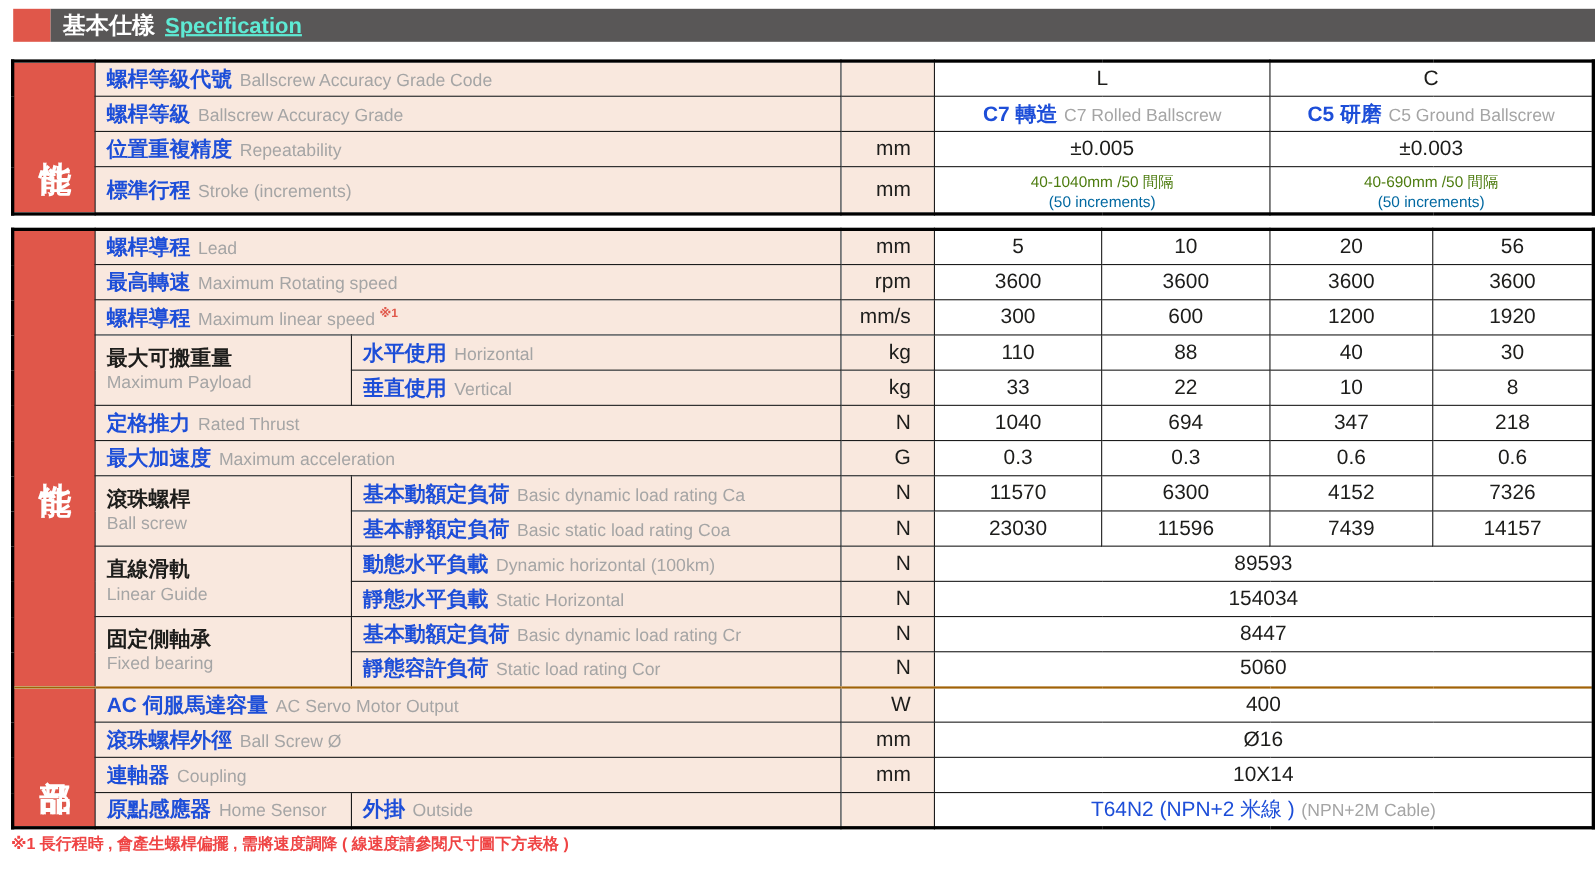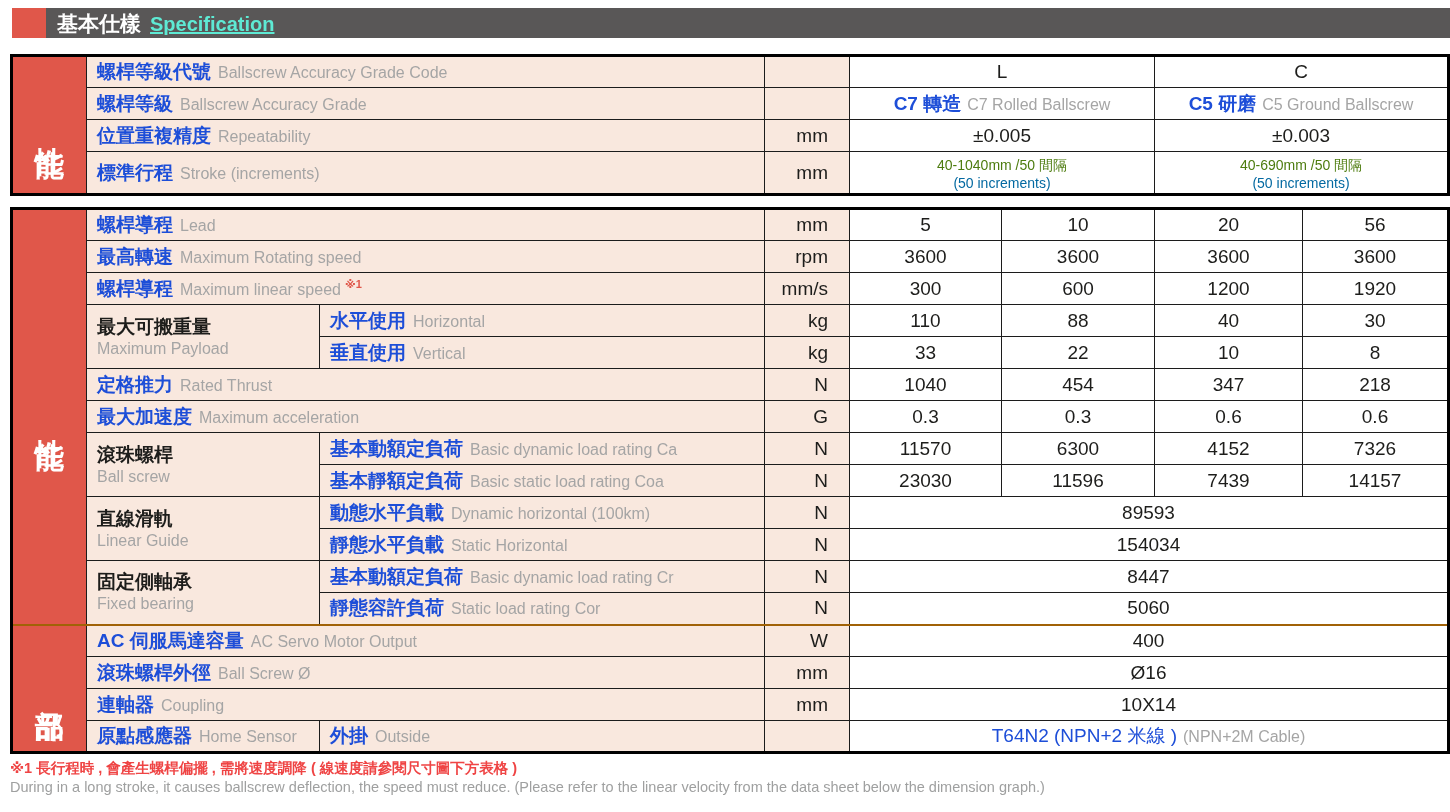--- a/index.html
+++ b/index.html
@@ -166,21 +166,21 @@
     <td class="val">33</td>
     <td class="val">22</td>
     <td class="val">10</td>
     <td class="val">8</td>
   </tr>
 
   <tr>
     <td class="lbl" colspan="2"><span class="zh">定格推力</span><span class="en">Rated Thrust</span></td>
     <td class="unit">N</td>
     <td class="val">1040</td>
-    <td class="val">454</td>
+    <td class="val">694</td>
     <td class="val">347</td>
     <td class="val">218</td>
   </tr>
 
   <tr>
     <td class="lbl" colspan="2"><span class="zh">最大加速度</span><span class="en">Maximum acceleration</span></td>
     <td class="unit">G</td>
     <td class="val">0.3</td>
     <td class="val">0.3</td>
     <td class="val">0.6</td>
@@ -264,14 +264,13 @@
     <td class="lbl"><span class="zh">原點感應器</span><span class="en">Home Sensor</span></td>
     <td class="sub"><span class="zh">外掛</span><span class="en">Outside</span></td>
     <td class="unit"></td>
     <td class="val" colspan="4"><span class="zh" style="font-weight:normal">T64N2 (NPN+2 米線 )</span><span class="en">(NPN+2M Cable)</span></td>
   </tr>
 </tbody>
   </table>
 
 <div class="footnote">
   <div class="fn-zh">※1 長行程時 , 會產生螺桿偏擺 , 需將速度調降 ( 線速度請參閱尺寸圖下方表格 )</div>
-  <div class="fn-en">During in a long stroke, it causes ballscrew deflection, the speed must reduce. (Please refer to the linear velocity from the data sheet below the dimension graph.)</div>
 </div>
 
 </body></html>

